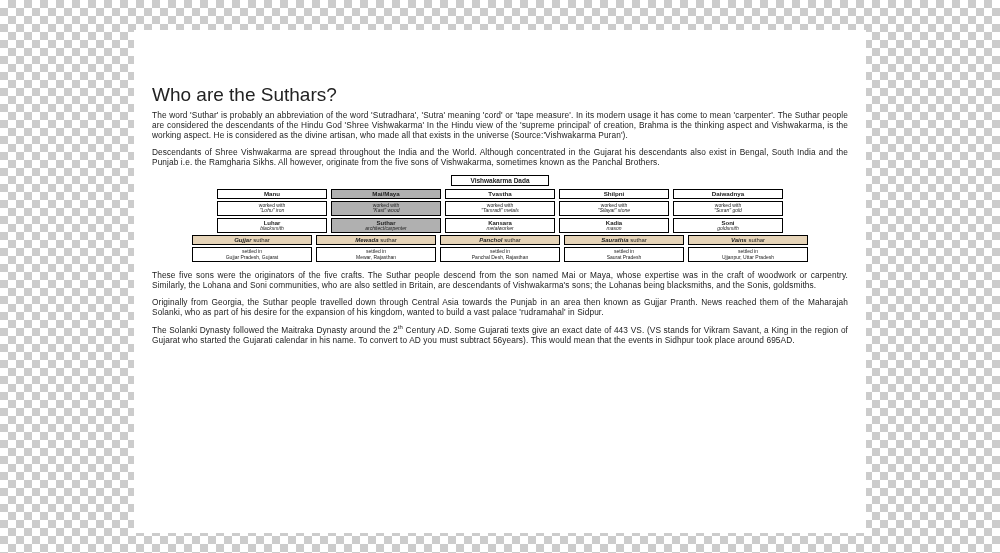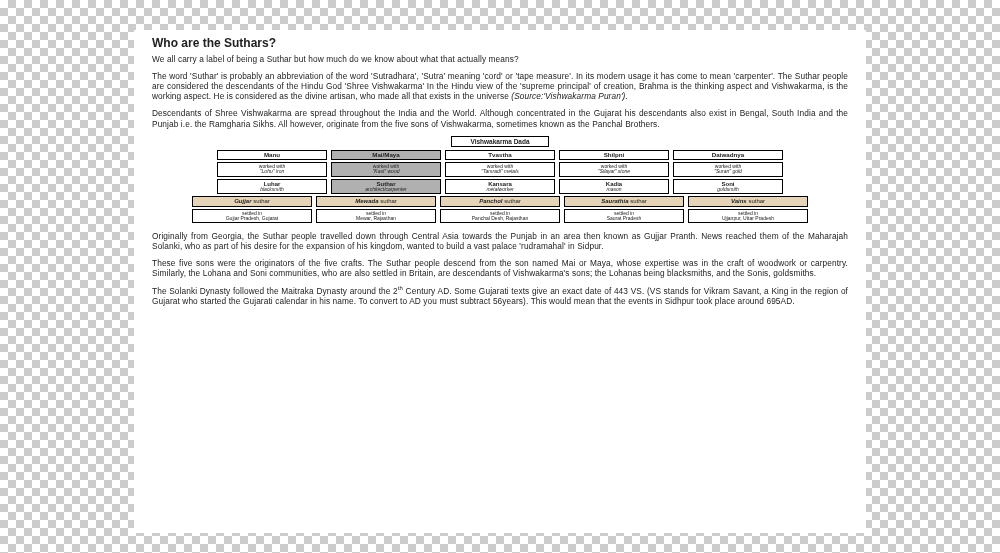--- a/index.html
+++ b/index.html
@@ -19,32 +19,33 @@
     position: absolute;
     left: 134px;
     top: 30px;
     width: 732px;
     height: 503px;
     background: #fff;
     padding: 6px 18px 0 18px;
     overflow: hidden;
   }
   h1 {
-    font-size: 12px;
-    font-weight: bold;
+    font-size: 19px;
+    font-weight: normal;
     margin-bottom: 4px;
+    margin-top: 48px;
   }
   p {
     font-size: 8.3px;
     line-height: 1.22;
     text-align: justify;
     margin-bottom: 7px;
     letter-spacing: 0.1px;
   }
-  .italic { font-style: italic; }
+  .italic { }
   
   .chart { margin: 4px 0 8px 0; font-size: 6px; }
   .root-row { display:flex; justify-content:center; margin-bottom:3px;}
   .root-cell {
     border: 1px solid #000; background:#fff;
     padding: 1px 18px; font-weight: bold; font-size:6.5px;
   }
   .sons-row, .work-row, .occ-row, .suthar-row, .settle-row {
     display:flex; justify-content:center; gap:4px; margin-bottom:2px;
   }
@@ -65,21 +66,20 @@
   .cell.suthar .b { font-weight:bold; font-style:italic; }
   .cell.settle { font-size:5px; width:120px; }
   sup { font-size:6px; vertical-align: super; }
 </style>
 </head>
 <body>
 
 <div class="page">
   <h1>Who are the Suthars?</h1>
 
-  <p>We all carry a label of being a Suthar but how much do we know about what that actually means?</p>
 
   <p>
     <span>The word 'Suthar' is probably an abbreviation of the word 'Sutradhara', 'Sutra' meaning 'cord' or 'tape measure'. In its modern usage it has come to mean 'carpenter'. The Suthar people are considered the descendants of the Hindu God 'Shree Vishwakarma' In the Hindu view of the 'supreme principal' of creation, Brahma is the thinking aspect and Vishwakarma, is the working aspect. He is considered as the divine artisan, who made all that exists in the universe </span><span class="italic">(Source:'Vishwakarma Puran').</span>
   </p>
 
   <p>Descendants of Shree Vishwakarma are spread throughout the India and the World. Although concentrated in the Gujarat his descendants also exist in Bengal, South India and the Punjab i.e. the Ramgharia Sikhs. All however, originate from the five sons of Vishwakarma, sometimes known as the Panchal Brothers.</p>
 
   <div class="chart">
     <div class="root-row">
       <div class="root-cell">Vishwakarma Dada</div>
@@ -159,18 +159,18 @@
           <div>settled in</div>
           <div>Saurat Pradesh</div>
         </div>
         <div class="cell settle">
           <div>settled in</div>
           <div>Ujjanpur, Uttar Pradesh</div>
         </div>
       </div>
   </div>
 
+  <p>These five sons were the originators of the five crafts. The Suthar people descend from the son named Mai or Maya, whose expertise was in the craft of woodwork or carpentry. Similarly, the Lohana and Soni communities, who are also settled in Britain, are descendants of Vishwakarma's sons; the Lohanas being blacksmiths, and the Sonis, goldsmiths.</p>
   <p>Originally from Georgia, the Suthar people travelled down through Central Asia towards the Punjab in an area then known as Gujjar Pranth. News reached them of the Maharajah Solanki, who as part of his desire for the expansion of his kingdom, wanted to build a vast palace 'rudramahal' in Sidpur.</p>
-  <p>These five sons were the originators of the five crafts. The Suthar people descend from the son named Mai or Maya, whose expertise was in the craft of woodwork or carpentry. Similarly, the Lohana and Soni communities, who are also settled in Britain, are descendants of Vishwakarma's sons; the Lohanas being blacksmiths, and the Sonis, goldsmiths.</p>
   <p>
     <span>The Solanki Dynasty followed the Maitraka Dynasty around the 2</span><sup>th</sup><span> Century AD. Some Gujarati texts give an exact date of 443 VS. (VS stands for Vikram Savant, a King in the region of Gujarat who started the Gujarati calendar in his name. To convert to AD you must subtract 56years). This would mean that the events in Sidhpur took place around 695AD.</span>
   </p>
 </div>
 
 </body></html>

